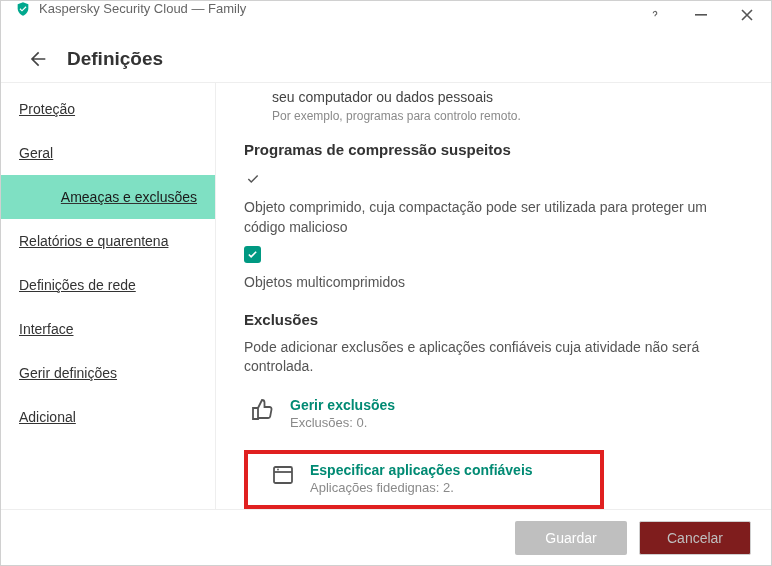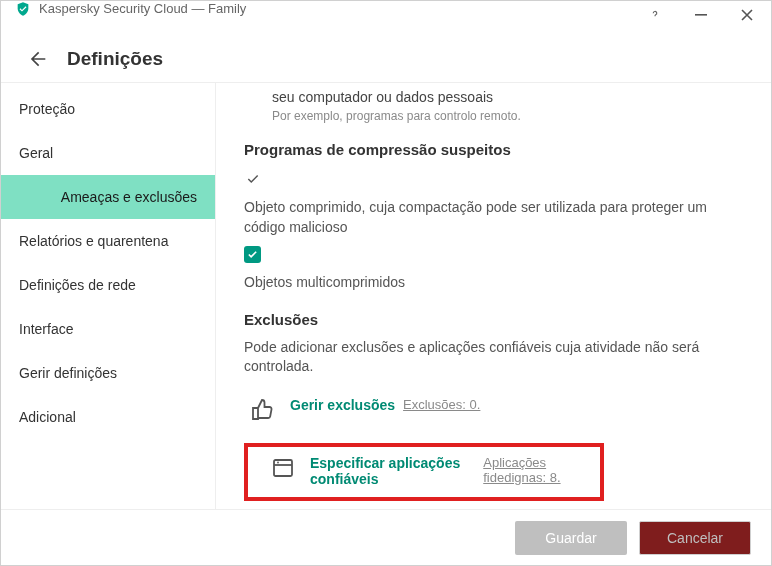--- a/index.html
+++ b/index.html
@@ -41,20 +41,21 @@
   .back-arrow { width: 20px; height: 20px; display:flex; align-items:center; justify-content:center; color:#444; }
   .header h1 { font-size: 19px; font-weight: 600; color: #333; }
   .body {
     display: flex;
     height: 426px;
   }
   .sidebar {
     width: 215px;
     border-right: 1px solid #eee;
     padding-top: 4px;
+    text-decoration: underline;
   }
   .sidebar-item {
     padding: 14px 18px;
     font-size: 14px;
     color: #333;
     cursor: pointer;
   }
   .sidebar-item.active {
     background: #7fe0c3;
     color: #1a1a1a;
@@ -120,31 +121,30 @@
     padding: 8px 10px 10px 22px;
     width: 360px;
   }
   .link-icon {
     width: 26px; height: 26px;
     color: #555;
     flex-shrink:0;
     display:flex; align-items:center; justify-content:center;
   }
   .link-text {
-    display:flex; gap:8px;justify-content:flex-end;
+    display:flex; flex-direction:column; gap:2px;justify-content:flex-end;
   }
   .link-title {
     color: #008a73;
     font-weight: 600;
     font-size: 14px;
   }
   .link-sub {
     color: #8a8a8a;
     font-size: 13px;
-    text-decoration: underline;
   }
   .footer {
     height: 56px;
     border-top: 1px solid #eee;
     display:flex;
     align-items:center;
     justify-content:flex-end;
     padding-right: 20px;
     gap: 12px;
   }
@@ -259,21 +259,21 @@
     <div class="link-block callout">
       <span class="link-icon">
         <svg width="24" height="24" viewBox="0 0 24 24">
             <rect x="3" y="4" width="18" height="16" rx="1.5" fill="none" stroke="#555" stroke-width="1.8"></rect>
             <line x1="3" y1="9" x2="21" y2="9" stroke="#555" stroke-width="1.8"></line>
             <circle cx="7" cy="6.5" r="0.9" fill="#555"></circle>
           </svg>
       </span>
       <span class="link-text">
         <span class="link-title">Especificar aplicações confiáveis</span>
-        <span class="link-sub">Aplicações fidedignas: 8.</span>
+        <span class="link-sub">Aplicações fidedignas: 2.</span>
       </span>
     </div>
   </div>
 </div>
 
 <div class="footer">
   <div class="btn primary">Guardar</div>
   <div class="btn secondary">Cancelar</div>
 </div>
 

